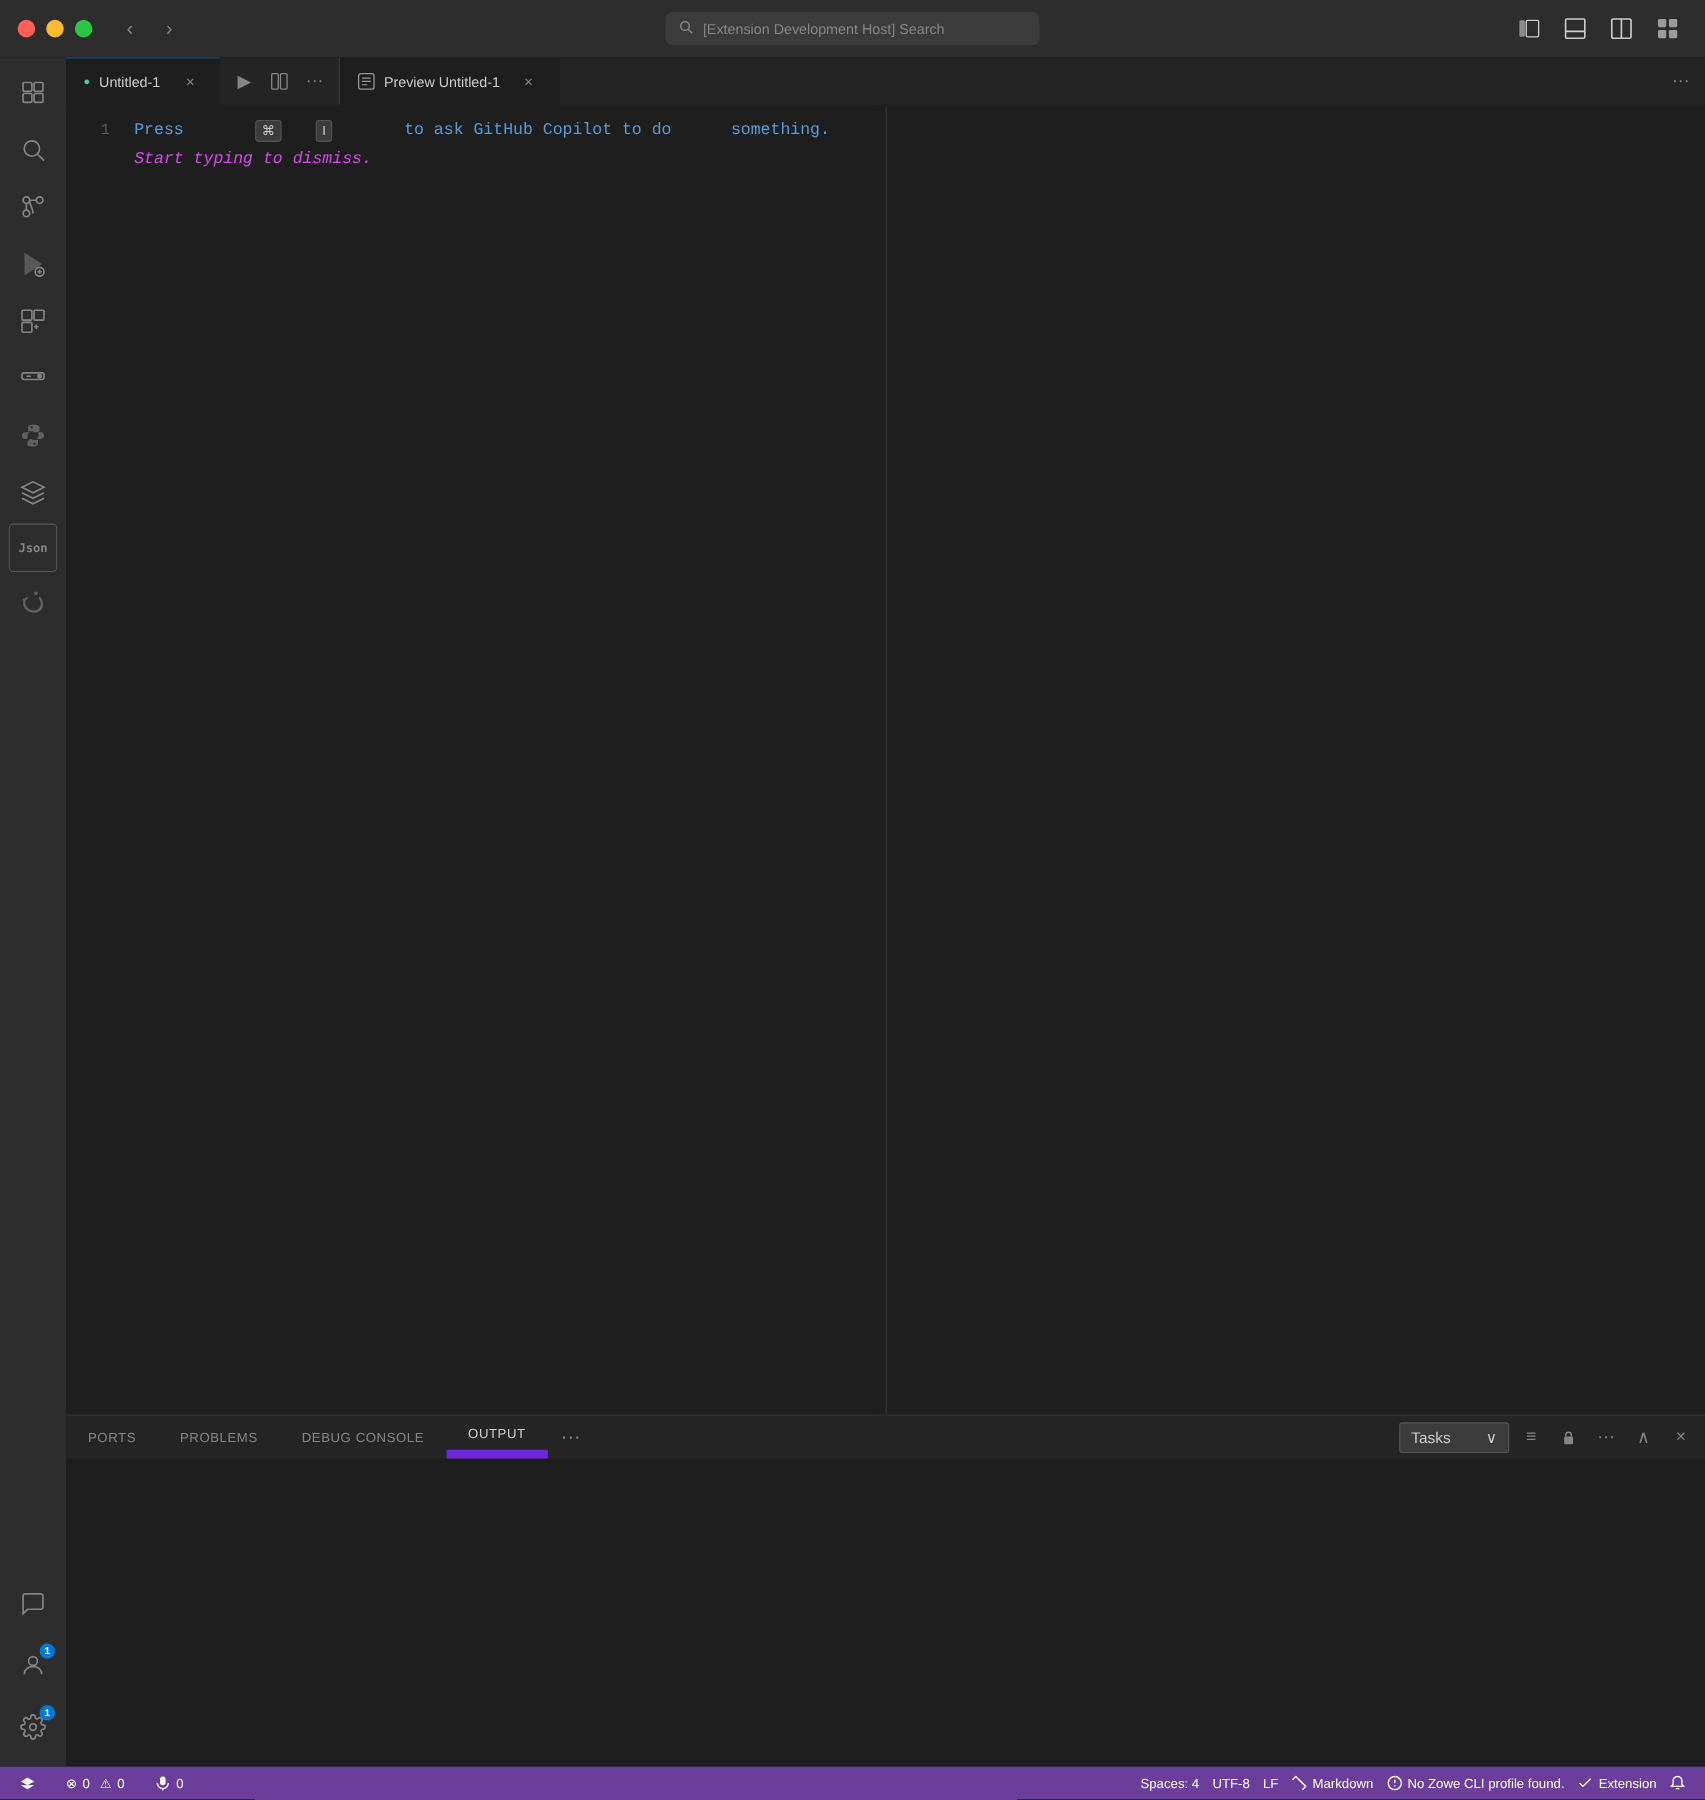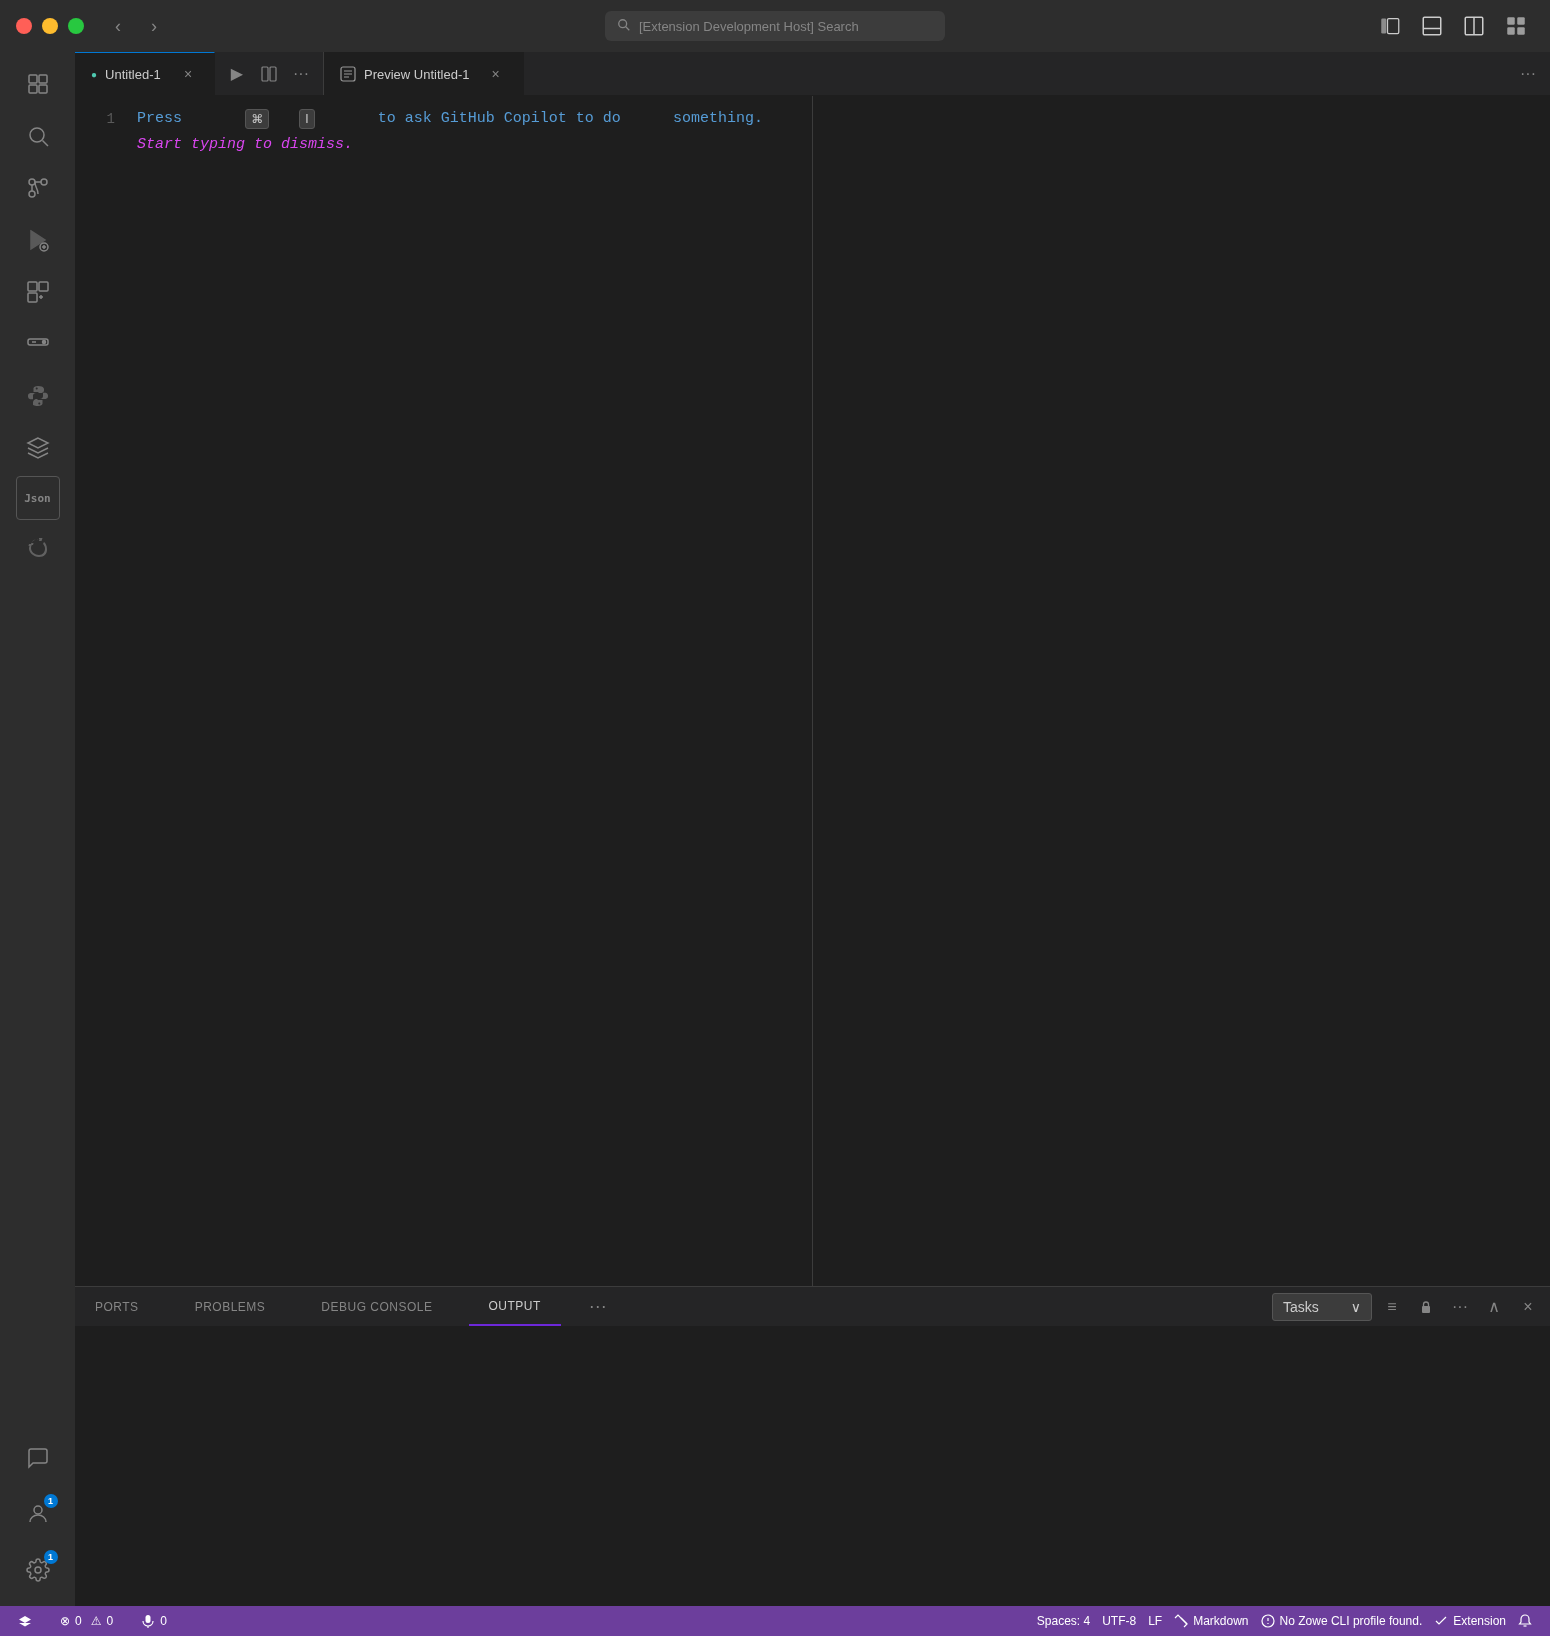--- a/index.html
+++ b/index.html
@@ -87,21 +87,21 @@
 
     
     .main-layout {
       display: flex;
       flex: 1;
       overflow: hidden;
     }
 
     
     .activity-bar {
-      width: 75px;
+      width: 60px;
       background: #2d2d2d;
       display: flex;
       flex-direction: column;
       align-items: center;
       padding: 8px 0;
       flex-shrink: 0;
     }
     .activity-item {
       width: 48px;
       height: 48px;
@@ -308,37 +308,37 @@
       border-top: 1px solid #3c3c3c;
       display: flex;
       flex-direction: column;
       flex-shrink: 0;
     }
     .panel-tabs {
       height: 40px;
       background: #252526;
       display: flex;
       align-items: stretch;
-      gap: 16px;
+      gap: 0;
       border-bottom: 1px solid #1e1e1e;
     }
     .panel-tab {
       padding: 0 20px;
       display: flex;
       align-items: center;
       font-size: 12px;
       color: #858585;
       cursor: pointer;
       text-transform: uppercase;
       letter-spacing: 0.5px;
       font-weight: 500;
     }
     .panel-tab.active {
       color: #cccccc;
-      border-bottom: 2px solid #6d28d9;
+      border-bottom: 8px solid #6d28d9;
     }
     .panel-tab-more {
       padding: 0 12px;
       display: flex;
       align-items: center;
       color: #858585;
       font-size: 18px;
       cursor: pointer;
     }
     .panel-tab-actions {

